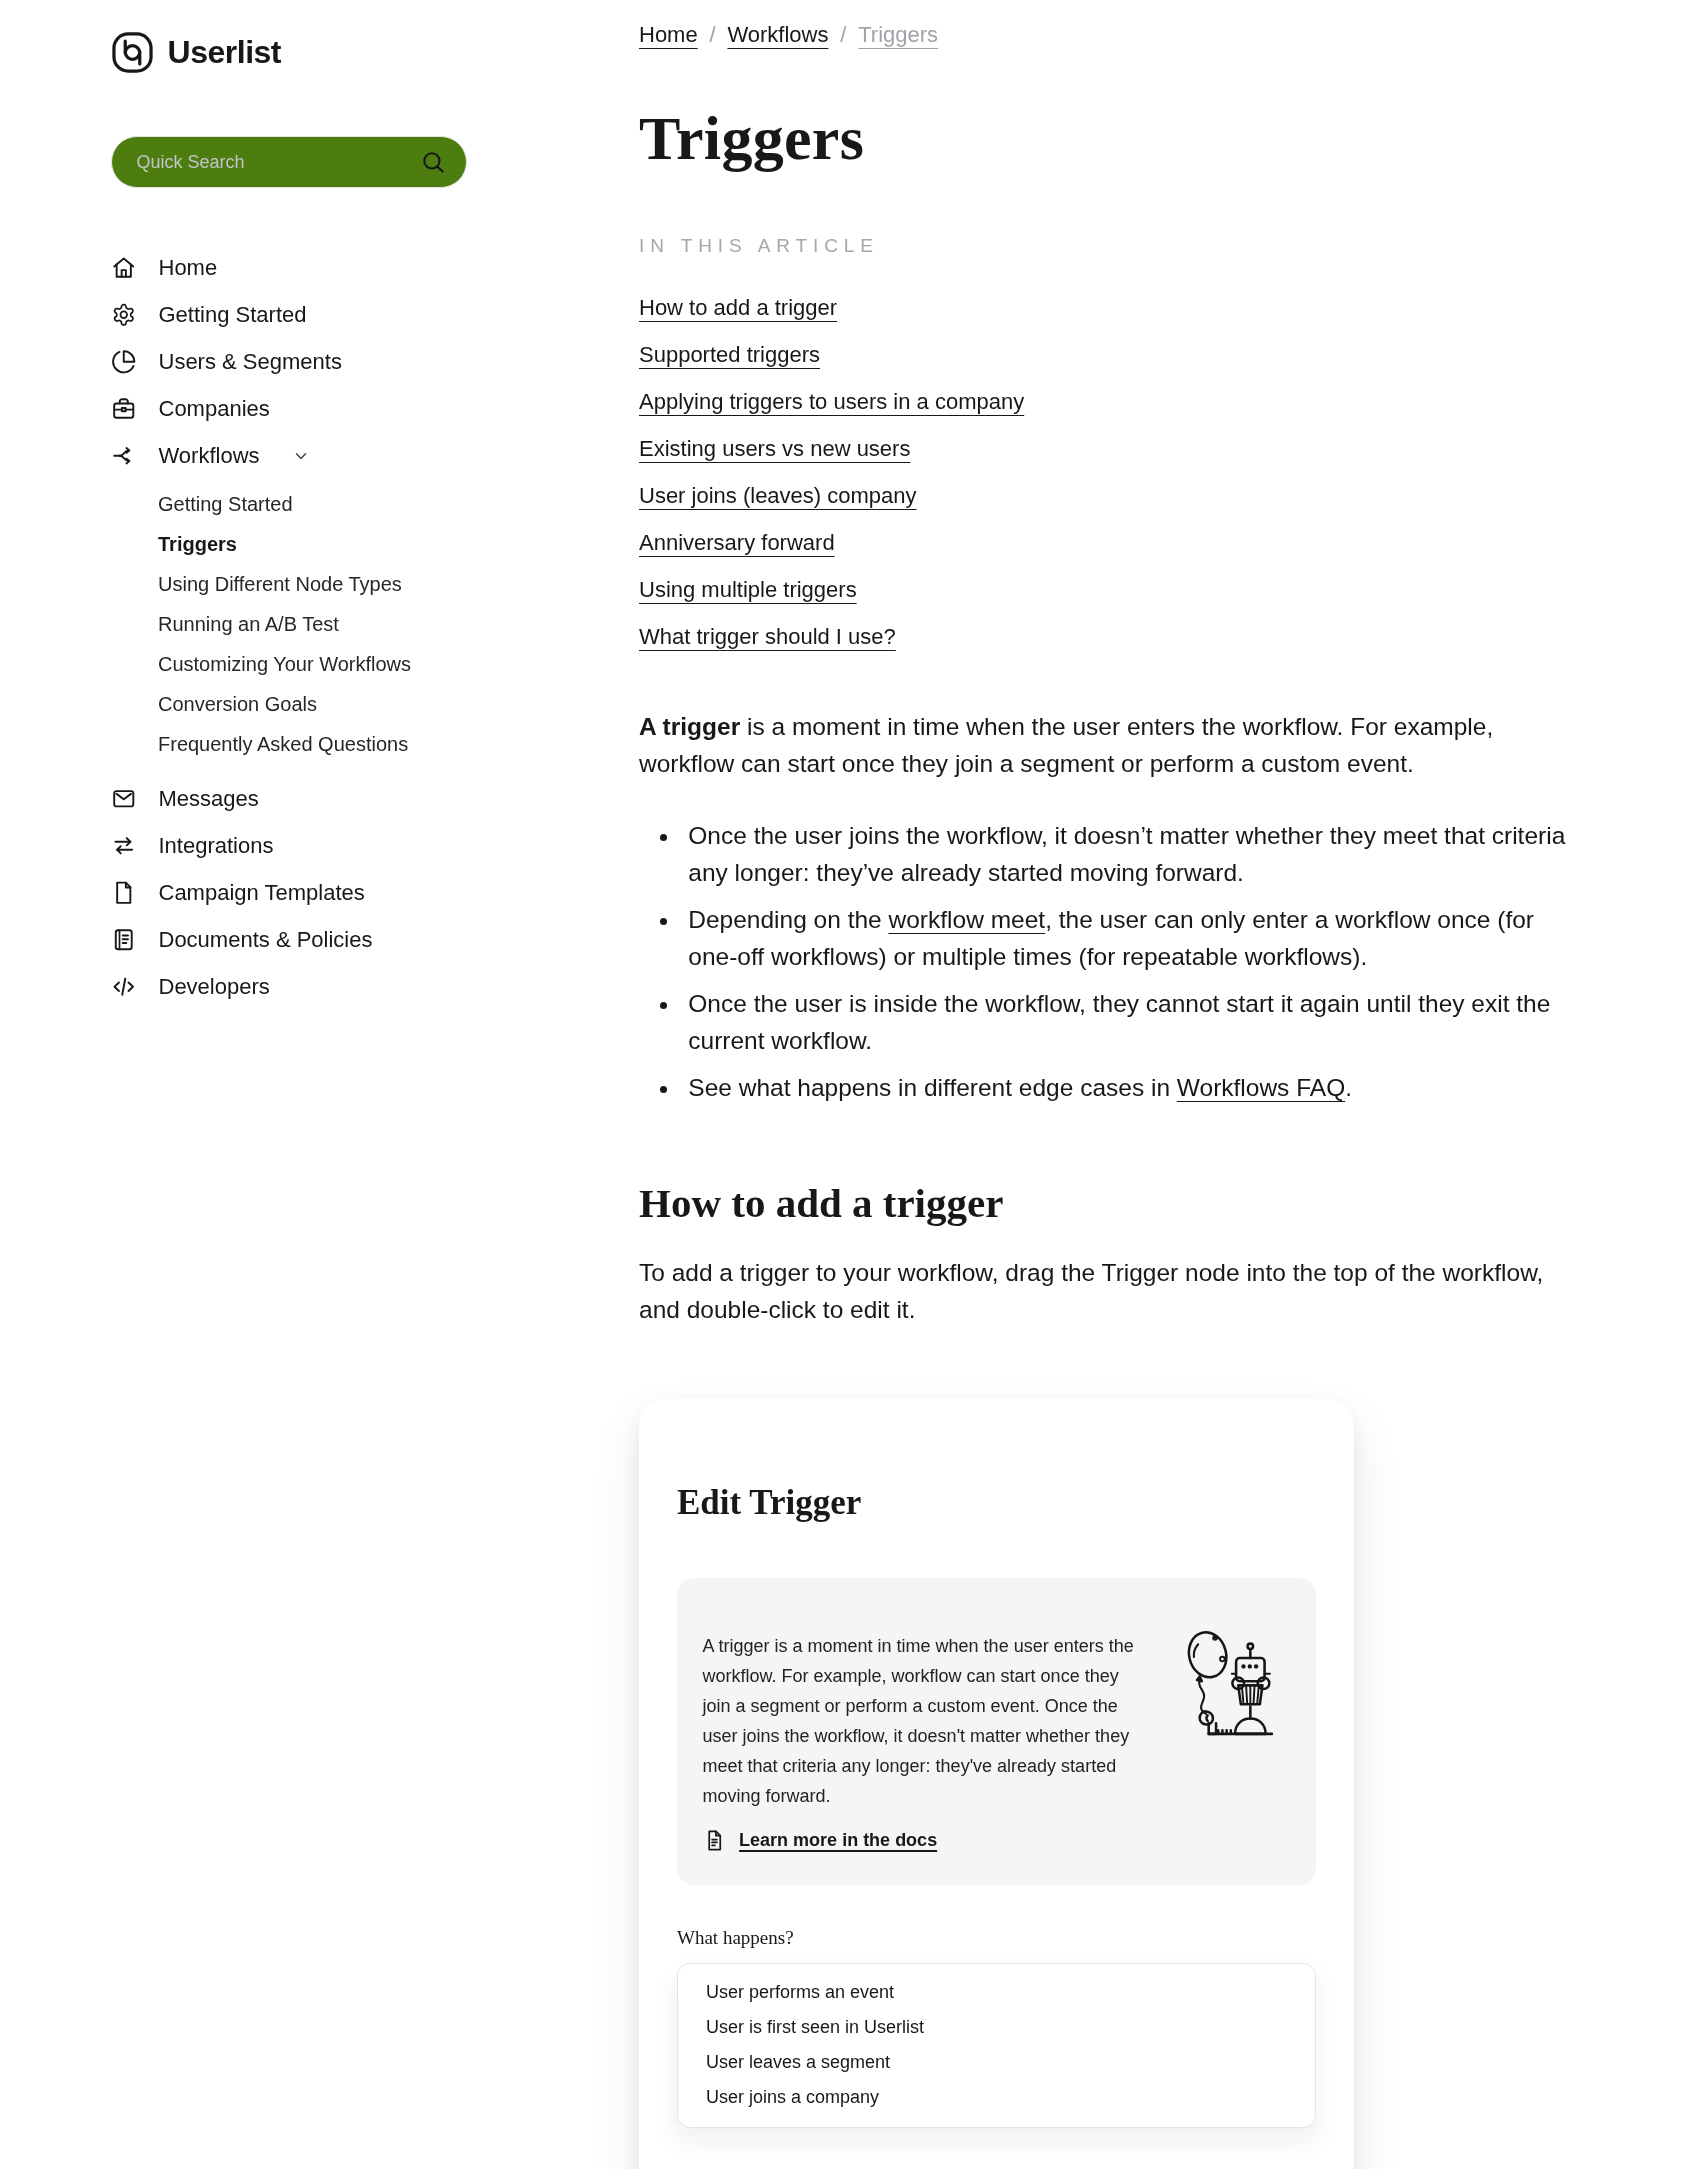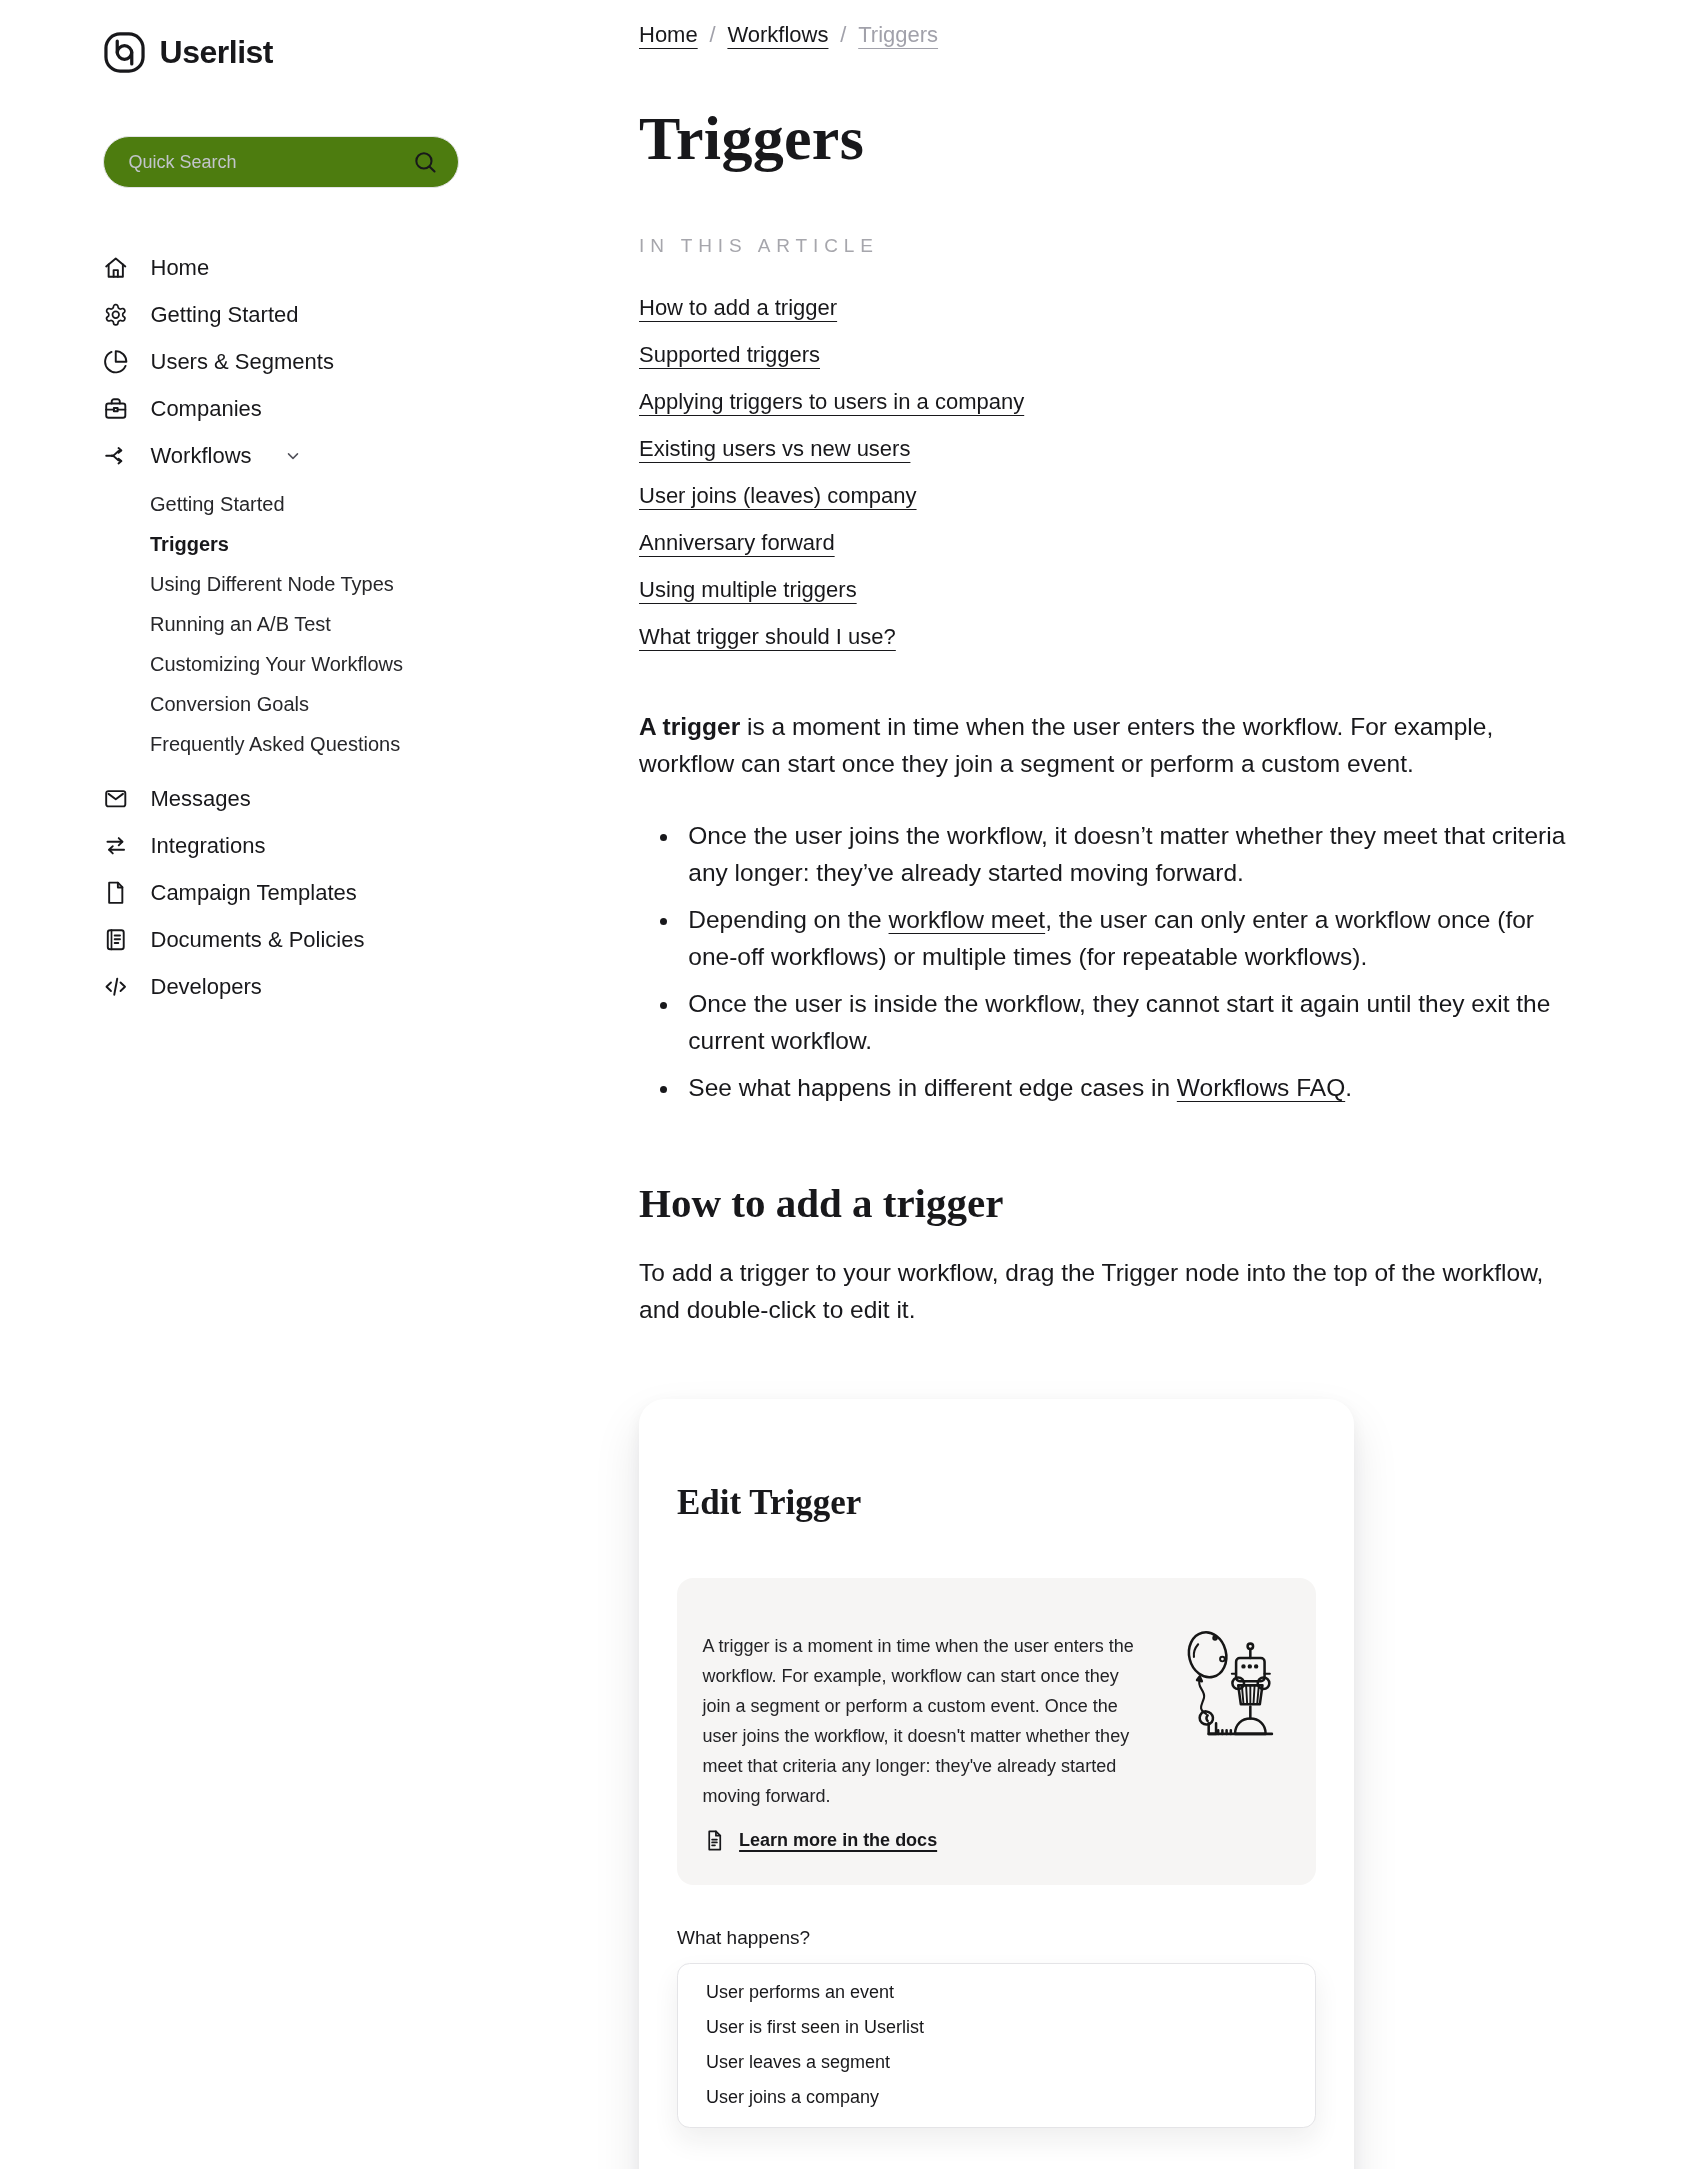--- a/index.html
+++ b/index.html
@@ -6,21 +6,21 @@
   html,body { margin:0; padding:0; }
   body {
     width:1706px; height:2169px; position:relative; overflow:hidden;
     background:#ffffff; color:#18181b;
     font-family:"Liberation Sans", sans-serif;
     -webkit-font-smoothing:antialiased;
   }
   svg { display:block; }
 
   
-  .sidebar { position:absolute; left:4px; top:0; width:600px; padding:31px 0 0 99px; }
+  .sidebar { position:absolute; left:12px; top:0; width:600px; padding:31px 0 0 99px; }
   .logo { display:flex; align-items:center; gap:13.6px; cursor:pointer; width:max-content; }
   .logo-mark { width:43px; height:43px; color:#18181b; }
   .logo-text { font-size:32px; font-weight:700; letter-spacing:-0.5px; }
 
   .search { position:relative; width:356px; margin-top:62px; }
   .search-input {
     width:100%; height:52px; border:1.4px solid #e4e4e7; border-radius:26px;
     padding:0 58px 0 24.5px; font-size:18px; color:#18181b; outline:none;
     font-family:"Liberation Sans", sans-serif; background:#4d7c0f;
   }
@@ -76,21 +76,21 @@
   .info-box {
     margin-top:55px; background:#f6f5f4; border-radius:16.4px;
     padding:35px 25.5px 33px 25.5px; position:relative;
   }
   .info-text { font-size:18px; line-height:30px; width:445px; color:#232326; }
   .docs-row { display:flex; align-items:center; gap:13.6px; margin-top:11px; }
   .doc-icon { width:23px; height:23px; color:#18181b; flex:none; }
   .docs-link { font-size:18px; font-weight:700; color:#18181b; text-decoration:underline; text-underline-offset:3.6px; text-decoration-thickness:1.8px; cursor:pointer; }
   .robot { position:absolute; right:23.6px; top:42px; width:116px; height:129px; color:#161616; }
 
-  .field-label { margin-top:42px; font-size:19px; font-weight:500; color:#18181b; }
+  .field-label { margin-top:42px; font-size:19px; font-weight:500; color:#18181b;font-family:Liberation Serif, serif; }
   .listbox {
     margin-top:13.6px; border:1.4px solid #e4e4e7; border-radius:12.7px; background:#fff;
     box-shadow:0 12.7px 27px rgba(24,24,27,0.07); padding:11px 0 12.7px 0;
   }
   .lb-row { display:flex; align-items:center; height:35px; padding:0 28px; font-size:18px; color:#18181b; cursor:pointer; }
   .lb-placeholder { color:#a9adb5; height:42px; cursor:text; }
 </style>
 </head>
 <body>
 

